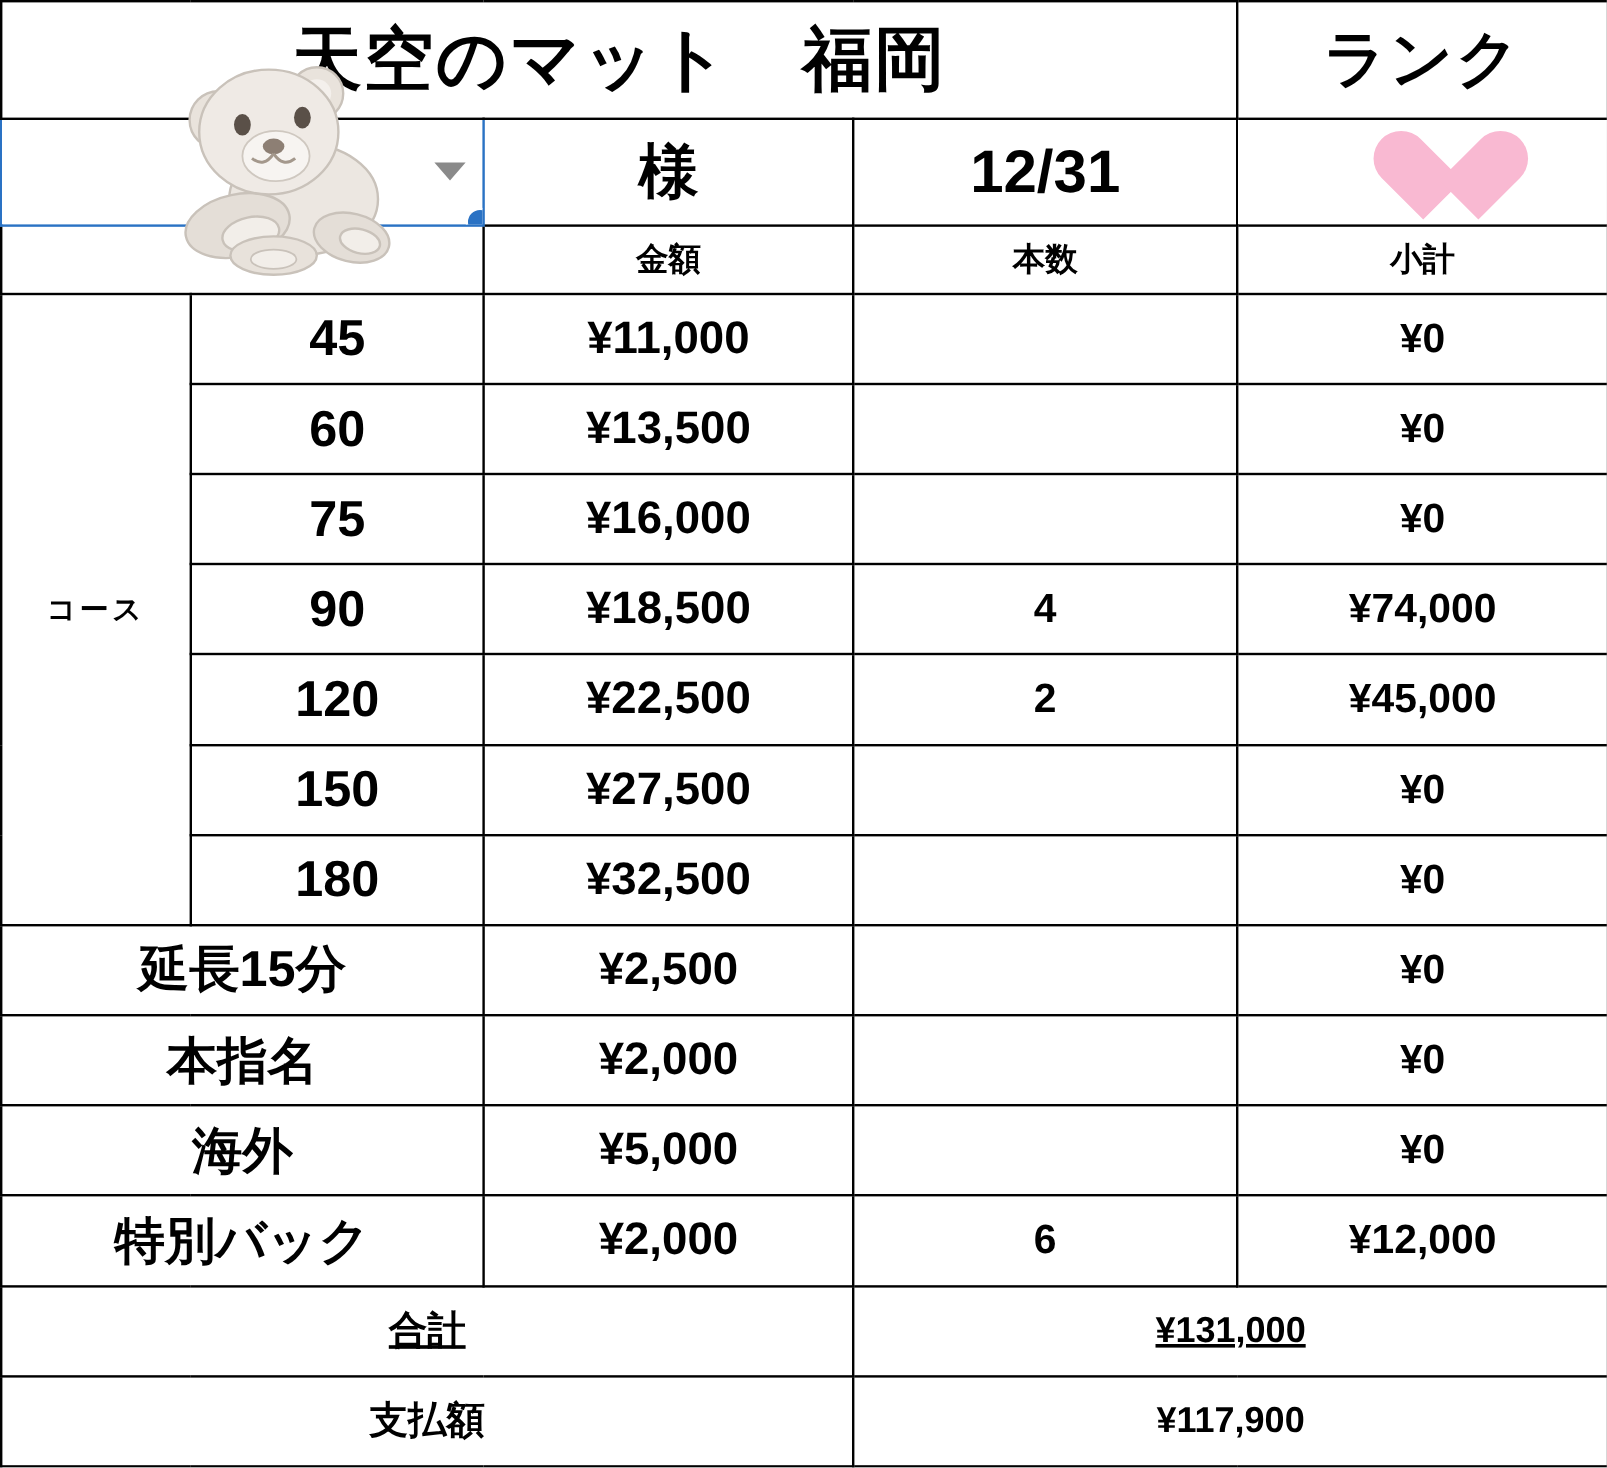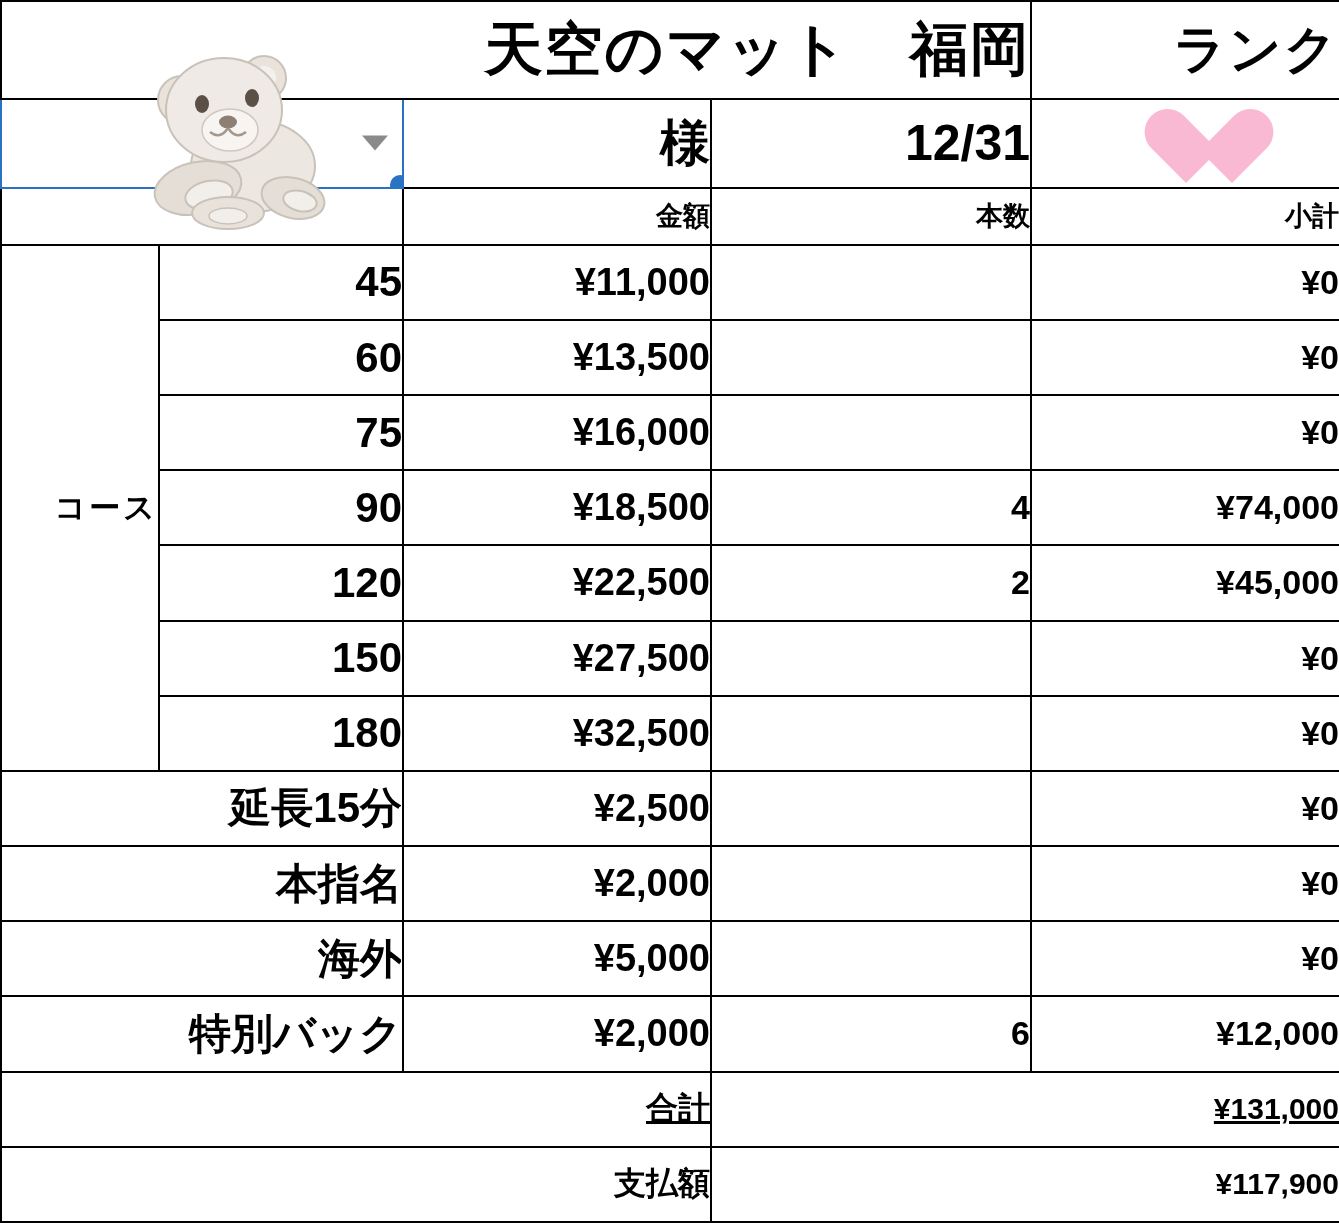--- a/index.html
+++ b/index.html
@@ -20,21 +20,21 @@
     box-sizing: border-box;
   }
   table.grid {
     border-collapse: collapse;
     table-layout: fixed;
     width: 1339px;
     height: 1223px;
   }
   table.grid td {
     border: 2px solid #000000;
-    text-align: right;
+    text-align: center;
     vertical-align: middle;
     padding: 0;
     font-weight: bold;
     color: #000000;
     background: #ffffff;
     overflow: hidden;
     white-space: nowrap;
   }
 
   
@@ -116,21 +116,21 @@
   .hdr-pink {
     background: #f4cccc;
     font-size: 27px;
     height: 54px;
     margin-left: 32px;
   }
 
   
   .course-label {
     background: #f2c35c;
-    font-size: 31px;
+    font-size: 24px;
     letter-spacing: 3px;
   }
 
   .row-h { height: 74px; }
   .c-min { font-size: 42px; }
   .c-price { font-size: 38px; border-radius: 13px; }
   .c-qty { font-size: 34px; }
   .c-sub { font-size: 34px; }
 
   .opt-label { font-size: 42px; border-radius: 26px; }

